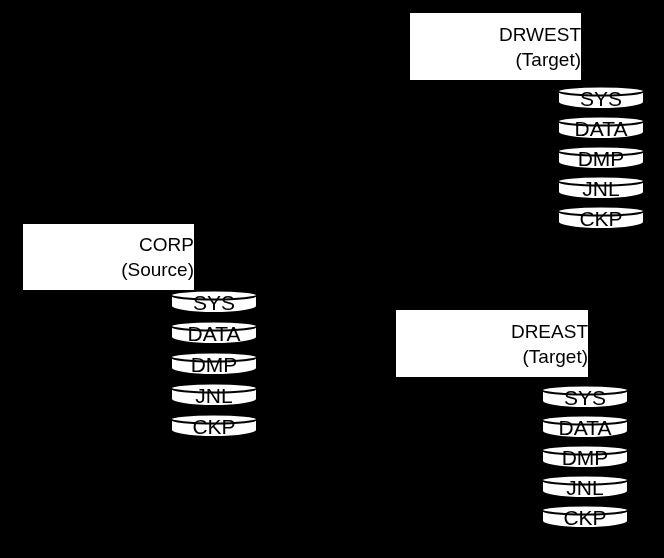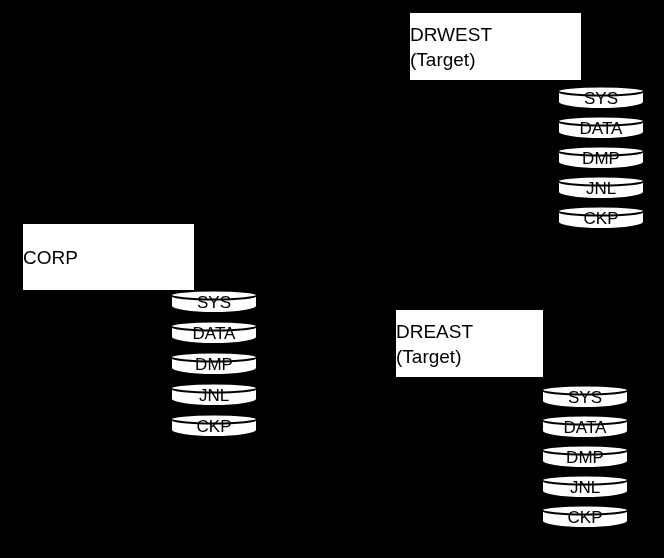--- a/index.html
+++ b/index.html
@@ -14,29 +14,29 @@
     background: #000000;
     overflow: hidden;
     font-family: "Liberation Sans", sans-serif;
   }
   .node-box {
     position: absolute;
     background: #ffffff;
     color: #000000;
     display: flex;
     flex-direction: column;
-    align-items: flex-start;
+    align-items: flex-end;
     justify-content: center;
     text-align: center;
     font-size: 19px;
     line-height: 25px;
   }
   #box-corp   { left: 23px;  top: 224px; width: 171px; height: 66px; }
   #box-drwest { left: 410px; top: 13px;  width: 171px; height: 67px; }
-  #box-dreast { left: 396px; top: 310px; width: 147px; height: 67px; }
+  #box-dreast { left: 396px; top: 310px; width: 192px; height: 67px; }
 
   .disk-stack {
     position: absolute;
     display: flex;
     flex-direction: column;
   }
   #stack-corp   { left: 170px; top: 289px; gap: 7px; }
   #stack-drwest { left: 557px; top: 85px;  gap: 6px; }
   #stack-dreast { left: 541px; top: 384px; gap: 6px; }
 
@@ -61,21 +61,21 @@
     fill: #ffffff;
     stroke: #000000;
     stroke-width: 2;
   }
   .disk-label {
     position: absolute;
     left: 0;
     right: 0;
     top: 4px;
     text-align: center;
-    font-size: 17px;
+    font-size: 21px;
     line-height: 20px;
     color: #000000;
   }
 </style>
 </head>
 <body>
 
 <div id="canvas">
 
   <div class="node-box" id="box-drwest">
@@ -115,20 +115,21 @@
       <svg width="88" height="28" viewBox="0 0 88 28">
           <path class="disk-body" d="M1,6 L1,17 A43,7 0 0 0 87,17 L87,6"></path>
           <ellipse class="disk-top" cx="44" cy="6" rx="43" ry="4.5"></ellipse>
         </svg>
       <span class="disk-label">CKP</span>
     </div>
   </div>
 
   <div class="node-box" id="box-corp">
     <div>CORP</div>
+    <div>(Source)</div>
   </div>
   <div class="disk-stack" id="stack-corp">
     <div class="disk">
       <svg width="88" height="28" viewBox="0 0 88 28">
           <path class="disk-body" d="M1,6 L1,17 A43,7 0 0 0 87,17 L87,6"></path>
           <ellipse class="disk-top" cx="44" cy="6" rx="43" ry="4.5"></ellipse>
         </svg>
       <span class="disk-label">SYS</span>
     </div>
     <div class="disk">

